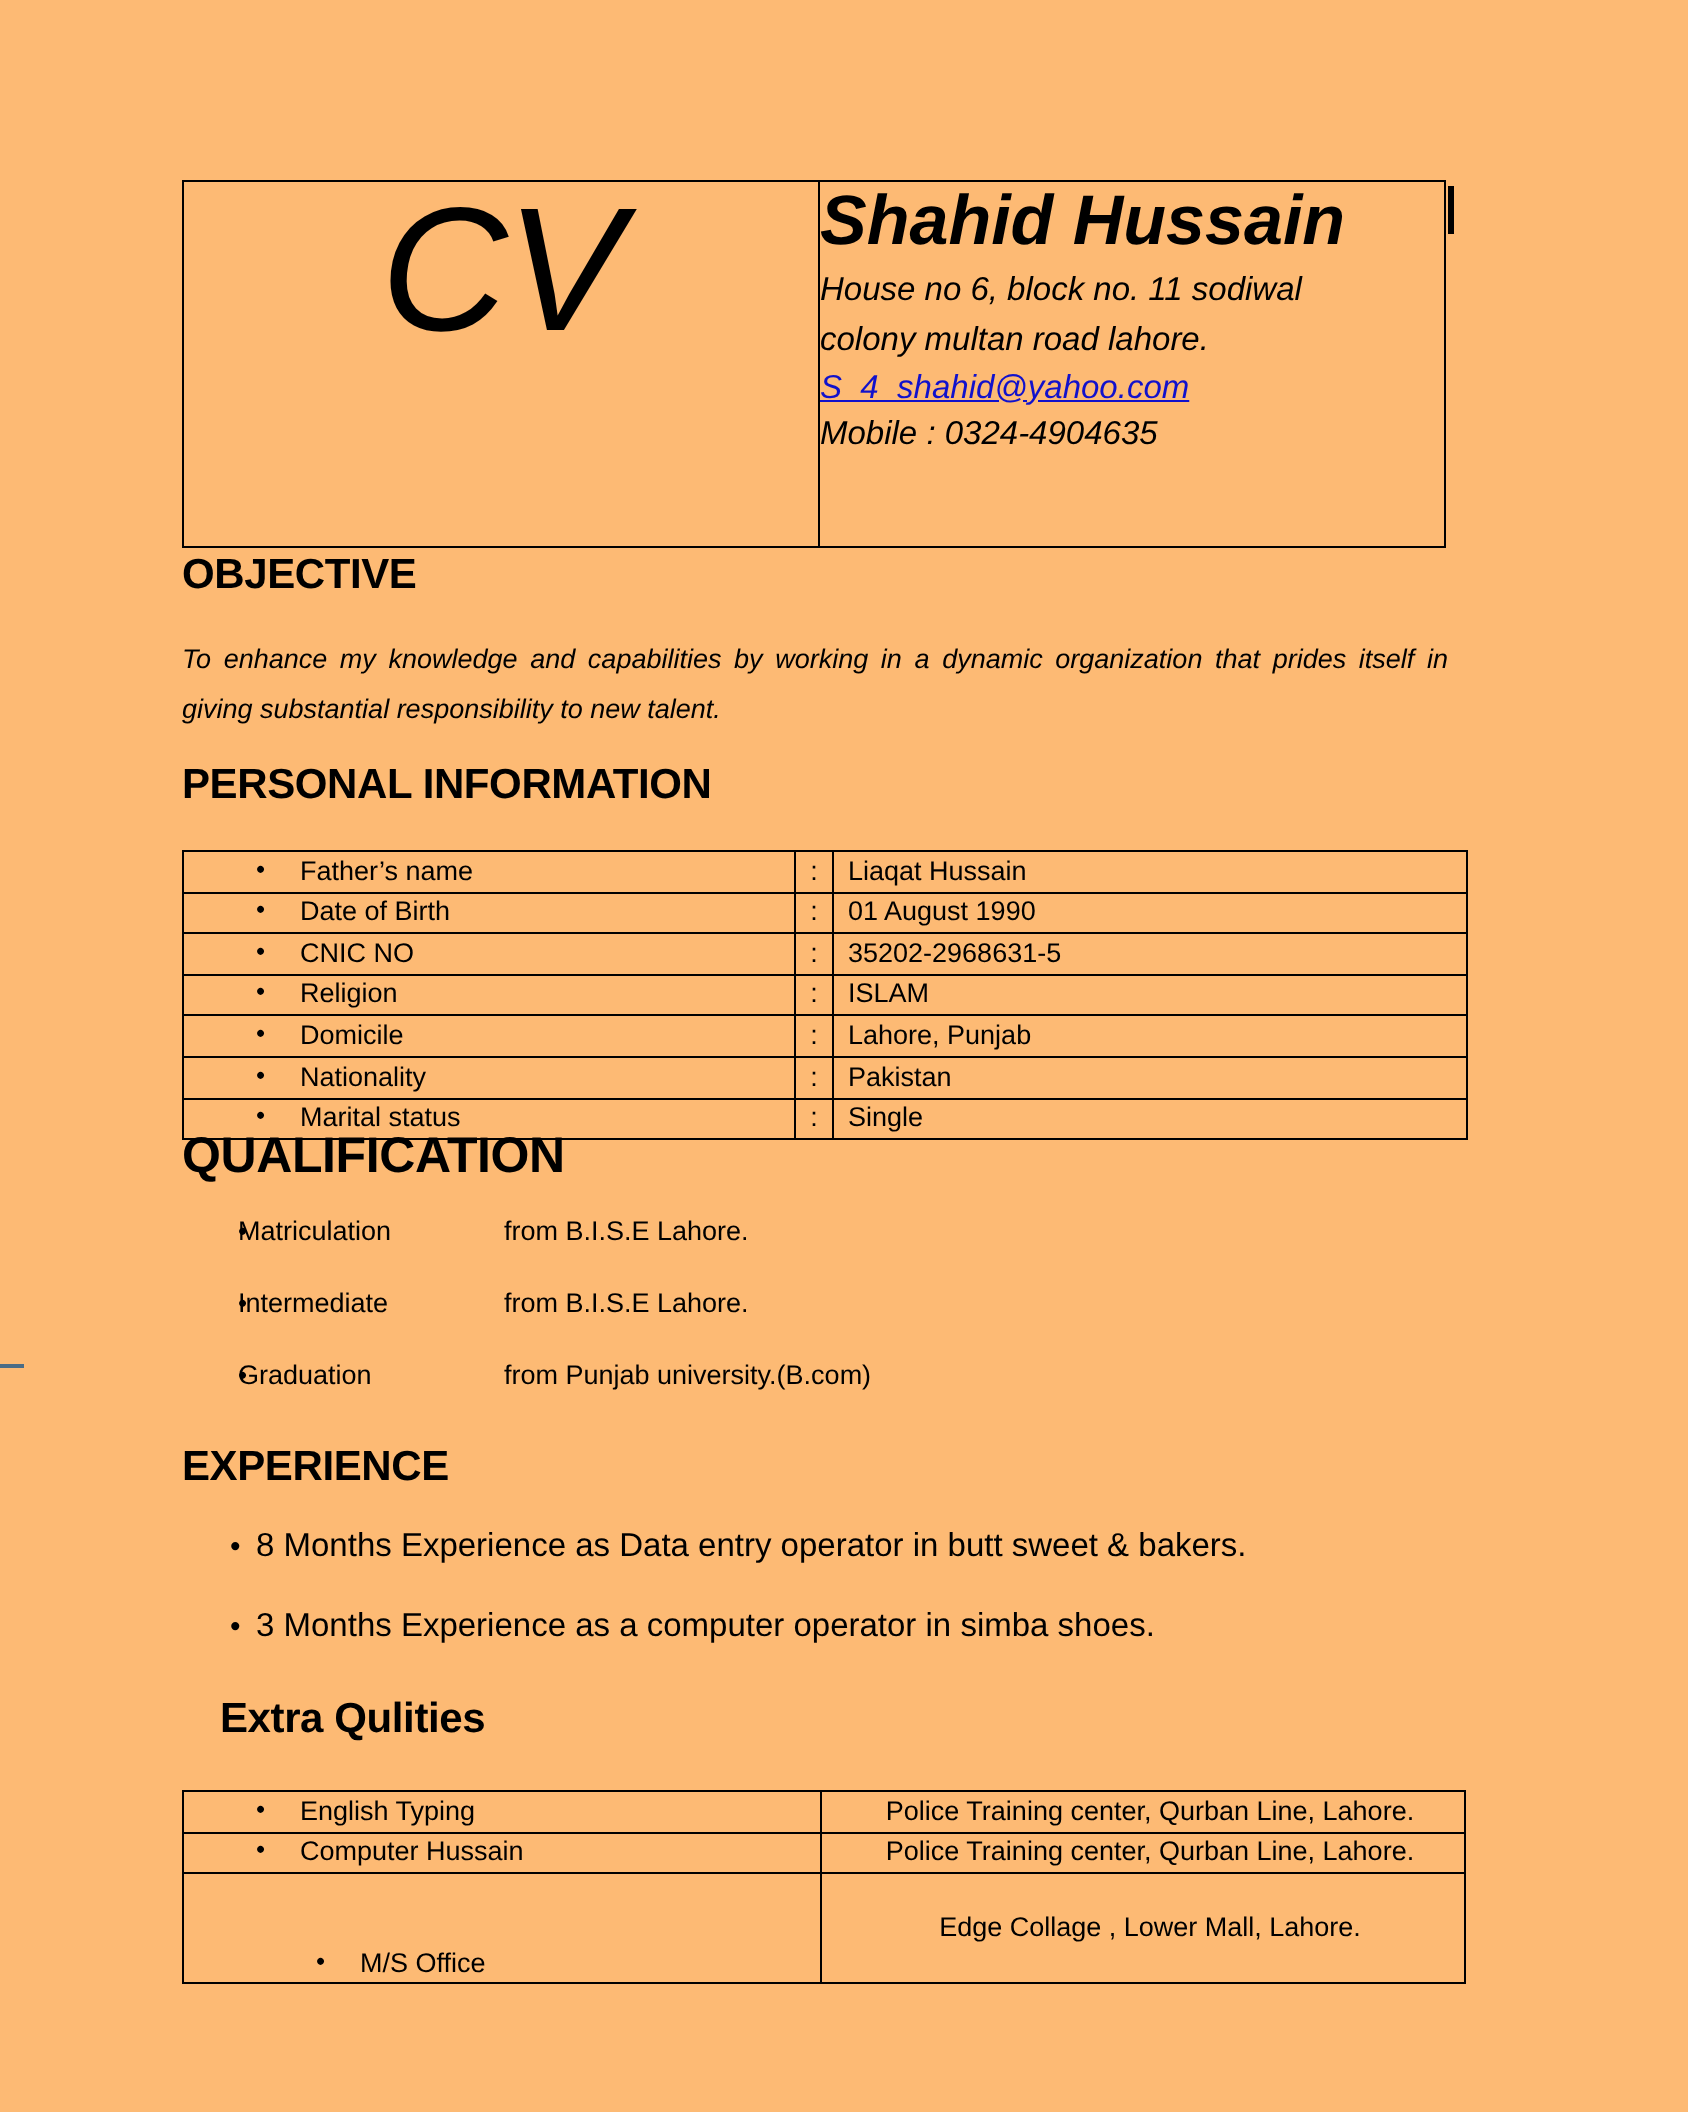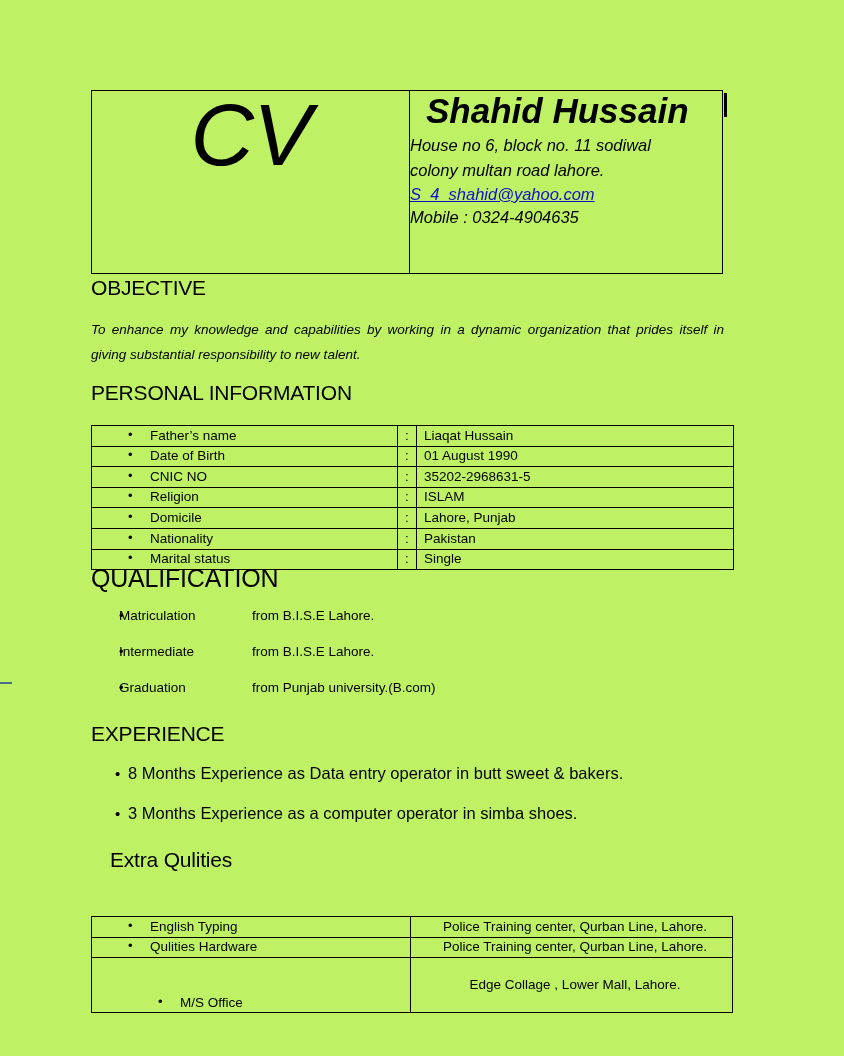--- a/index.html
+++ b/index.html
@@ -14,21 +14,21 @@
     font-family: "Liberation Sans", sans-serif;
     color: #000000;
     overflow: hidden;
   }
 
   .page {
     position: absolute;
     left: 0; top: 0;
     width: 844px;
     height: 1056px;
-    background: #bef264;
+    background: #fdba74;
   }
 
   
   .header-table {
     position: absolute;
     left: 91px;
     top: 90px;
     width: 632px;
     border-collapse: collapse;
     table-layout: fixed;
@@ -56,21 +56,21 @@
   .contact-cell {
     padding: 6px 0 0 12px;
   }
   .full-name {
     font-family: "Liberation Sans", sans-serif;
     font-size: 35px;
     font-weight: bold;
     font-style: italic;
     line-height: 1.12;
     white-space: nowrap;
-    margin: 0 0 3px 16px;
+    margin: 0 0 3px 0;
   }
   .addr-line {
     font-family: "Liberation Sans", sans-serif;
     font-size: 16.5px;
     font-style: italic;
     line-height: 1.5;
     white-space: nowrap;
   }
   .email-line {
     font-family: "Liberation Sans", sans-serif;
@@ -106,21 +106,21 @@
     top: 682px;
     width: 12px;
     height: 2px;
     background: #4a6c86;
   }
 
   
   .heading {
     position: absolute;
     font-family: "Liberation Sans", sans-serif;
-    font-weight: normal;
+    font-weight: bold;
     color: #000000;
     white-space: nowrap;
     letter-spacing: -0.2px;
   }
   .h-objective { left: 91px; top: 276px; font-size: 21px; }
   .h-personal  { left: 91px; top: 381px; font-size: 21px; }
   .h-qual      { left: 91px; top: 564px; font-size: 25px; }
   .h-exp       { left: 91px; top: 722px; font-size: 21px; }
   .h-extra     { left: 91px; top: 848px; font-size: 21px; margin-left: 19px; }
 
@@ -215,21 +215,21 @@
     width: 37px;
     padding-left: 24px;
     font-size: 15px;
     box-sizing: border-box;
   }
 
   
   .extra-table {
     position: absolute;
     left: 91px;
-    top: 916px;
+    top: 895px;
     width: 632px;
     border-collapse: collapse;
     table-layout: fixed;
     border-radius: 12px;
   }
   .extra-table td {
     border: 1px solid #000000;
     font-family: "Liberation Sans", sans-serif;
     font-size: 13.5px;
     height: 19.6px;
@@ -381,21 +381,21 @@
   <table class="extra-table">
     <tbody>
         <tr>
       <td class="ex-col-label">
         <span class="ex-lbl">English Typing</span>
       </td>
       <td class="ex-col-value">Police Training center, Qurban Line, Lahore.</td>
     </tr>
     <tr>
       <td class="ex-col-label">
-        <span class="ex-lbl">Qulities Hardware</span>
+        <span class="ex-lbl">Computer Hussain</span>
       </td>
       <td class="ex-col-value">Police Training center, Qurban Line, Lahore.</td>
     </tr>
     <tr>
       <td class="ex-col-label">
         <span class="ex-lbl indent">M/S Office</span>
       </td>
       <td class="ex-col-value">Edge Collage , Lower Mall, Lahore.</td>
     </tr>
   </tbody>

